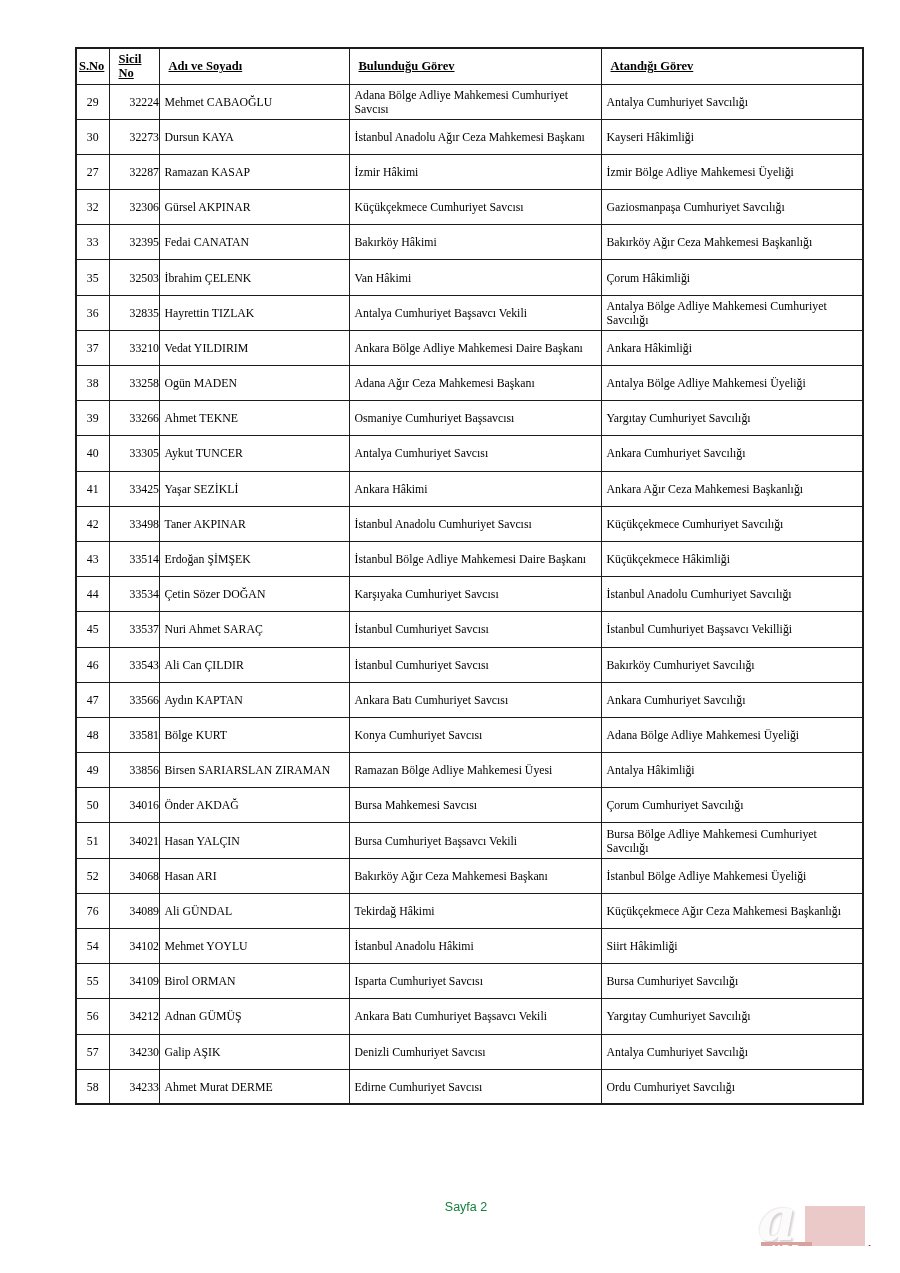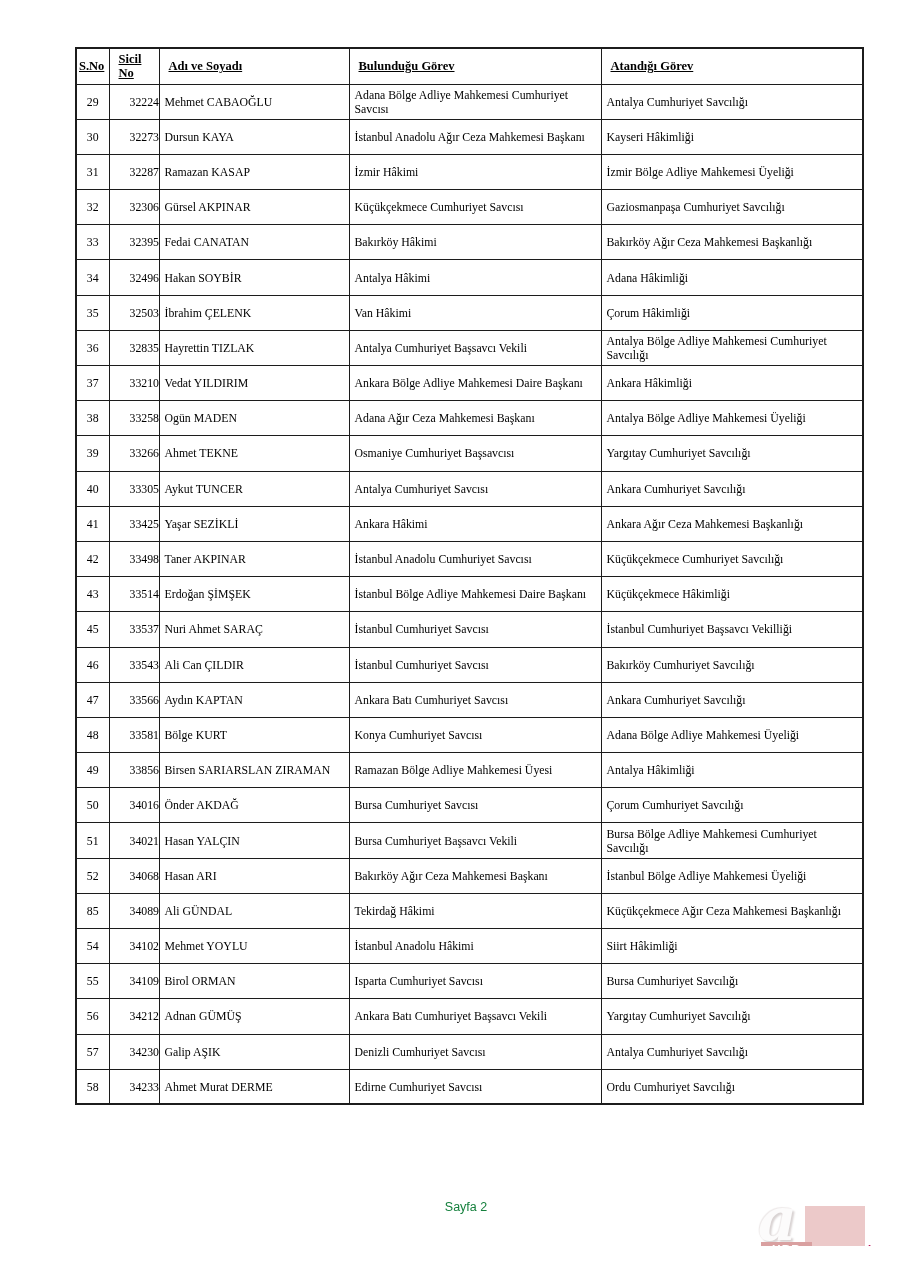--- a/index.html
+++ b/index.html
@@ -140,48 +140,41 @@
           <td class="c4">Antalya Cumhuriyet Savcılığı</td>
         </tr>
         <tr>
           <td class="c0">30</td>
           <td class="c1">32273</td>
           <td class="c2">Dursun KAYA</td>
           <td class="c3">İstanbul Anadolu Ağır Ceza Mahkemesi Başkanı</td>
           <td class="c4">Kayseri Hâkimliği</td>
         </tr>
         <tr>
-          <td class="c0">31</td>
+          <td class="c0">27</td>
           <td class="c1">32287</td>
           <td class="c2">Ramazan KASAP</td>
           <td class="c3">İzmir Hâkimi</td>
           <td class="c4">İzmir Bölge Adliye Mahkemesi Üyeliği</td>
         </tr>
         <tr>
           <td class="c0">32</td>
           <td class="c1">32306</td>
           <td class="c2">Gürsel AKPINAR</td>
           <td class="c3">Küçükçekmece Cumhuriyet Savcısı</td>
           <td class="c4">Gaziosmanpaşa Cumhuriyet Savcılığı</td>
         </tr>
         <tr>
           <td class="c0">33</td>
           <td class="c1">32395</td>
           <td class="c2">Fedai CANATAN</td>
           <td class="c3">Bakırköy Hâkimi</td>
           <td class="c4">Bakırköy Ağır Ceza Mahkemesi Başkanlığı</td>
         </tr>
         <tr>
-          <td class="c0">34</td>
-          <td class="c1">32496</td>
-          <td class="c2">Hakan SOYBİR</td>
-          <td class="c3">Antalya Hâkimi</td>
-          <td class="c4">Adana Hâkimliği</td>
-        </tr>
-        <tr>
           <td class="c0">35</td>
           <td class="c1">32503</td>
           <td class="c2">İbrahim ÇELENK</td>
           <td class="c3">Van Hâkimi</td>
           <td class="c4">Çorum Hâkimliği</td>
         </tr>
         <tr>
           <td class="c0">36</td>
           <td class="c1">32835</td>
           <td class="c2">Hayrettin TIZLAK</td>
@@ -231,20 +224,27 @@
           <td class="c4">Küçükçekmece Cumhuriyet Savcılığı</td>
         </tr>
         <tr>
           <td class="c0">43</td>
           <td class="c1">33514</td>
           <td class="c2">Erdoğan ŞİMŞEK</td>
           <td class="c3">İstanbul Bölge Adliye Mahkemesi Daire Başkanı</td>
           <td class="c4">Küçükçekmece Hâkimliği</td>
         </tr>
         <tr>
+          <td class="c0">44</td>
+          <td class="c1">33534</td>
+          <td class="c2">Çetin Sözer DOĞAN</td>
+          <td class="c3">Karşıyaka Cumhuriyet Savcısı</td>
+          <td class="c4">İstanbul Anadolu Cumhuriyet Savcılığı</td>
+        </tr>
+        <tr>
           <td class="c0">45</td>
           <td class="c1">33537</td>
           <td class="c2">Nuri Ahmet SARAÇ</td>
           <td class="c3">İstanbul Cumhuriyet Savcısı</td>
           <td class="c4">İstanbul Cumhuriyet Başsavcı Vekilliği</td>
         </tr>
         <tr>
           <td class="c0">46</td>
           <td class="c1">33543</td>
           <td class="c2">Ali Can ÇILDIR</td>
@@ -269,39 +269,39 @@
           <td class="c0">49</td>
           <td class="c1">33856</td>
           <td class="c2">Birsen SARIARSLAN ZIRAMAN</td>
           <td class="c3">Ramazan Bölge Adliye Mahkemesi Üyesi</td>
           <td class="c4">Antalya Hâkimliği</td>
         </tr>
         <tr>
           <td class="c0">50</td>
           <td class="c1">34016</td>
           <td class="c2">Önder AKDAĞ</td>
-          <td class="c3">Bursa Cumhuriyet Savcısı</td>
+          <td class="c3">Bursa Mahkemesi Savcısı</td>
           <td class="c4">Çorum Cumhuriyet Savcılığı</td>
         </tr>
         <tr>
           <td class="c0">51</td>
           <td class="c1">34021</td>
           <td class="c2">Hasan YALÇIN</td>
           <td class="c3">Bursa Cumhuriyet Başsavcı Vekili</td>
           <td class="c4">Bursa Bölge Adliye Mahkemesi Cumhuriyet Savcılığı</td>
         </tr>
         <tr>
           <td class="c0">52</td>
           <td class="c1">34068</td>
           <td class="c2">Hasan ARI</td>
           <td class="c3">Bakırköy Ağır Ceza Mahkemesi Başkanı</td>
           <td class="c4">İstanbul Bölge Adliye Mahkemesi Üyeliği</td>
         </tr>
         <tr>
-          <td class="c0">85</td>
+          <td class="c0">76</td>
           <td class="c1">34089</td>
           <td class="c2">Ali GÜNDAL</td>
           <td class="c3">Tekirdağ Hâkimi</td>
           <td class="c4">Küçükçekmece Ağır Ceza Mahkemesi Başkanlığı</td>
         </tr>
         <tr>
           <td class="c0">54</td>
           <td class="c1">34102</td>
           <td class="c2">Mehmet YOYLU</td>
           <td class="c3">İstanbul Anadolu Hâkimi</td>

